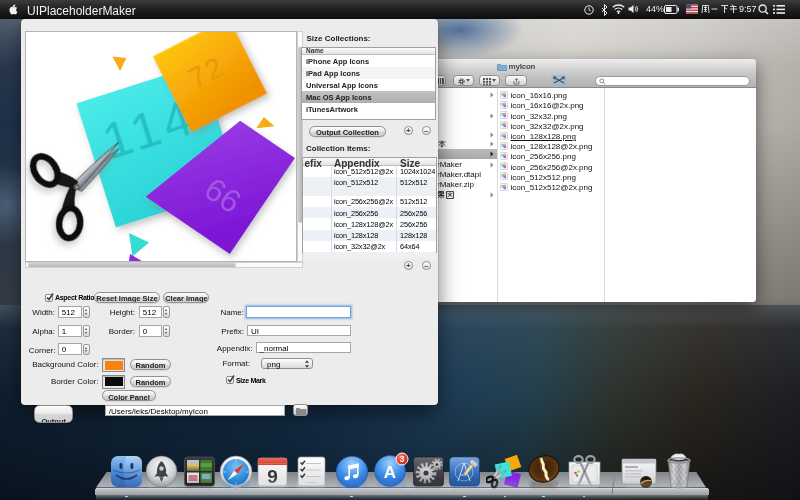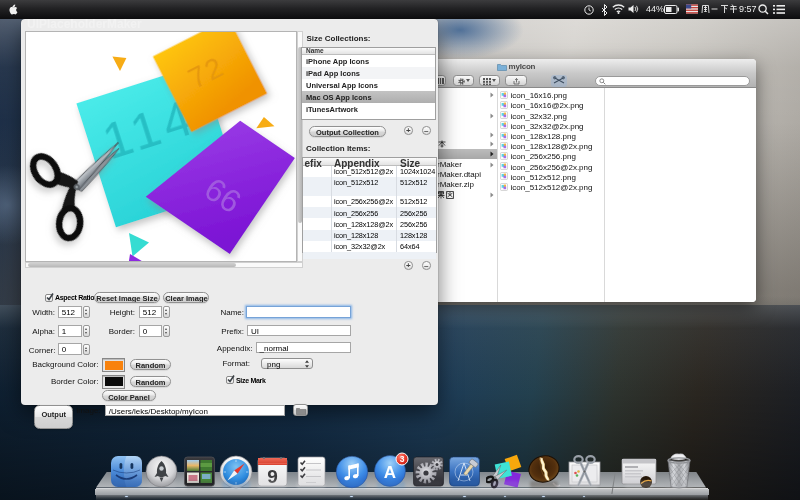--- a/index.html
+++ b/index.html
@@ -22,21 +22,21 @@
    linear-gradient(to bottom, rgba(150,158,165,0.38) 0%, rgba(120,126,132,0.15) 12%, rgba(0,0,0,0) 45%, rgba(0,0,0,0.42) 100%),
    linear-gradient(97deg, #0e1f30 0%, #142e48 38%, #1d3c58 54%, #23404e 66%, #2d332e 76%, #2a2620 86%, #1b1e24 100%);
 }
 #horiz { left:425px; top:296px; width:375px; height:9px;
   background:linear-gradient(to bottom, rgba(130,126,120,0), rgba(110,108,102,0.5)); }
 
 
 #menubar { left:0; top:0; width:800px; height:19px;
   background:linear-gradient(to bottom, #3c3c3e 0%, #222224 45%, #0c0c0e 100%);
   color:#eee; }
-#mb-title { left:27px; top:17px; font-size:12px; font-weight:bold; color:#f2f2f2; letter-spacing:0;}
+#mb-title { left:27px; top:4px; font-size:12px; font-weight:normal; color:#f2f2f2; letter-spacing:0;}
 .mbtxt { font-size:9px; color:#f0f0f0; top:4px; }
 
 
 #mainwin { left:21px; top:19px; width:417px; height:386px;
   background:#ececec; border-radius:4px;
   box-shadow: 0 8px 22px rgba(0,0,0,0.55), 0 0 1px rgba(0,0,0,0.7); }
 #mw-title { left:0; top:0; width:417px; height:11px;
   background:linear-gradient(to bottom,#f0f0f0,#cdcdcd);
   border-radius:4px 4px 0 0; border-bottom:1px solid #8e8e8e; }
 #mw-title .t { width:100%; text-align:center; top:1.5px; font-size:8px; font-weight:bold; color:#4a4a4a; }
@@ -227,21 +227,21 @@
           </div>
       <div class="abs frow" style="left:80.5px;top:33.8px;">icon_32x32@2x.png</div>
       <div class="abs" style="left:70px;top:43.6px;width:8px;height:8px;">
             <svg width="8" height="8" viewBox="0 0 8 8">
               <rect x="0.5" y="0.5" width="7" height="7" rx="1" fill="#fafafa" stroke="#bdbdbd" stroke-width="0.6"></rect>
               <rect x="1.6" y="2" width="2.8" height="2.8" fill="#55d8ea"></rect>
               <rect x="3.8" y="1.6" width="2.2" height="2.2" fill="#f5b53f"></rect>
               <rect x="3.5" y="3.6" width="2.6" height="2.6" fill="#9a55e0" opacity="0.85"></rect>
             </svg>
           </div>
-      <div class="abs frow" style="left:80.5px;top:44.0px;">icon_128x128.png</div>
+      <div class="abs frow" style="left:80.5px;top:44.0px;text-decoration:underline;">icon_128x128.png</div>
       <div class="abs" style="left:70px;top:53.8px;width:8px;height:8px;">
             <svg width="8" height="8" viewBox="0 0 8 8">
               <rect x="0.5" y="0.5" width="7" height="7" rx="1" fill="#fafafa" stroke="#bdbdbd" stroke-width="0.6"></rect>
               <rect x="1.6" y="2" width="2.8" height="2.8" fill="#55d8ea"></rect>
               <rect x="3.8" y="1.6" width="2.2" height="2.2" fill="#f5b53f"></rect>
               <rect x="3.5" y="3.6" width="2.6" height="2.6" fill="#9a55e0" opacity="0.85"></rect>
             </svg>
           </div>
       <div class="abs frow" style="left:80.5px;top:54.2px;">icon_128x128@2x.png</div>
       <div class="abs" style="left:70px;top:64.0px;width:8px;height:8px;">
@@ -463,21 +463,21 @@
       <div class="abs btn" style="left:109px;top:336.5px;width:41px;height:11px;padding-top:1.5px;">Random</div>
       <div class="abs cb" style="left:205px;top:337px;">
           <svg width="10" height="10" style="position:absolute;left:-1px;top:-3px;" viewBox="0 0 10 10">
             <path d="M2 5.5 L4 7.5 L8 1.5" stroke="#3a4046" stroke-width="1.6" fill="none"></path>
           </svg>
         </div>
       <div class="abs" style="left:215px;top:337.5px;font-weight:bold;font-size:7px;letter-spacing:-0.3px;">Size Mark</div>
 
       <div class="abs btn" style="left:81px;top:351.4px;width:54px;height:10.6px;padding-top:1.5px;">Color Panel</div>
 
-      <div class="abs btn" style="left:13px;top:365.7px;width:39.4px;height:24px;padding-top:4px;">Output</div>
+      <div class="abs btn" style="left:13px;top:365.7px;width:39.4px;height:18px;padding-top:11px;">Output</div>
       <div class="abs flbl" style="left:49.6px;top:367px;width:30px;">Image:</div>
       <div class="abs field" style="left:83.7px;top:365.5px;width:180.6px;height:11px;">/Users/leks/Desktop/myIcon</div>
       <div class="abs btn" style="left:272px;top:365px;width:15px;height:12px;border-radius:3px;">
         <svg width="11" height="8" viewBox="0 0 11 8" style="position:absolute;left:2px;top:2px;">
             <path d="M0.5 1.5 h3 l1 1 h5.5 v5 h-9.5 z" fill="#8b8b8b" stroke="#6e6e6e" stroke-width="0.6"></path>
           </svg>
       </div>
     </div>
   </div>
 

